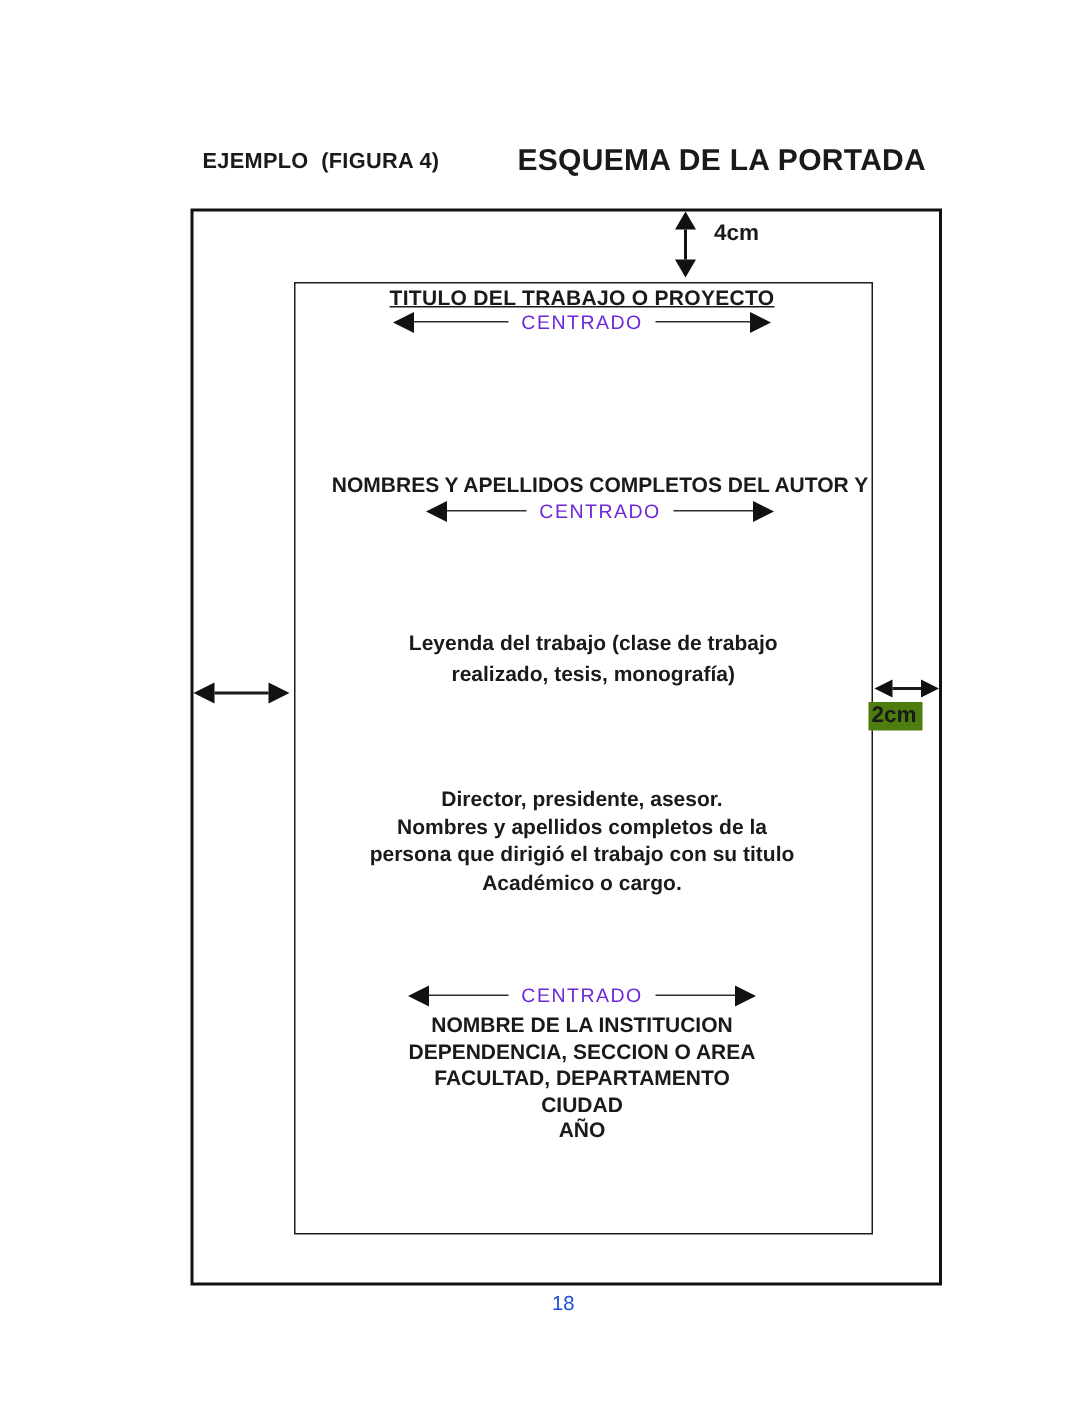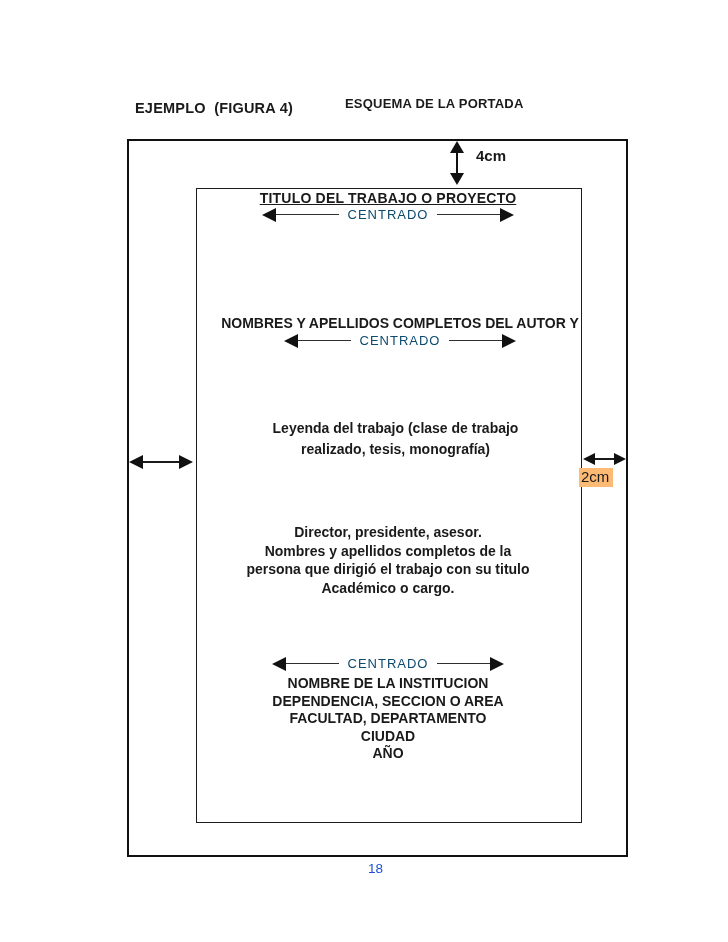--- a/index.html
+++ b/index.html
@@ -4,21 +4,21 @@
 <style>
   html,body{margin:0;padding:0;background:#ffffff;}
   .canvas{
     position:relative;width:728px;height:942px;background:#ffffff;
     font-family:"Liberation Sans", sans-serif;color:#1a1a1a;overflow:hidden;
   }
   .abs{position:absolute;}
   .bold{font-weight:bold;}
 
   .header-left{left:135px;top:100px;font-size:14.5px;font-weight:bold;white-space:pre;letter-spacing:.2px;}
-  .header-title{left:345px;top:96px;font-size:13px;font-weight:bold;letter-spacing:.2px;}
+  .header-title{left:345px;top:96px;font-size:20px;font-weight:bold;letter-spacing:.2px;}
 
   .outer-box{left:127px;top:139px;width:497px;height:714px;border:2px solid #111;}
   .inner-box{left:196px;top:188px;width:384px;height:633px;border:1.5px solid #1c1c1c;}
 
   
   .v-arrow{display:flex;flex-direction:column;align-items:center;}
   .v-arrow .vline{flex:1;width:2.5px;background:#111;}
   .tri-u{width:0;height:0;border-left:7px solid transparent;border-right:7px solid transparent;border-bottom:12px solid #111;}
   .tri-d{width:0;height:0;border-left:7px solid transparent;border-right:7px solid transparent;border-top:12px solid #111;}
   .top-margin-arrow{left:450px;top:141px;height:44px;width:14px;}
@@ -27,26 +27,26 @@
   .h-arrow{display:flex;align-items:center;}
   .h-arrow .hline{flex:1;height:2px;background:#1a1a1a;}
   .tri-l{width:0;height:0;border-top:7px solid transparent;border-bottom:7px solid transparent;border-right:14px solid #111;}
   .tri-r{width:0;height:0;border-top:7px solid transparent;border-bottom:7px solid transparent;border-left:14px solid #111;}
   .left-margin-arrow{left:129px;top:455px;width:64px;height:14px;}
   .right-margin-arrow{left:583px;top:452px;width:43px;height:14px;}
   .right-margin-arrow .tri-l{border-top-width:6px;border-bottom-width:6px;border-right-width:12px;}
   .right-margin-arrow .tri-r{border-top-width:6px;border-bottom-width:6px;border-left-width:12px;}
 
   .label-4cm{left:476px;top:147px;font-size:15px;font-weight:bold;}
-  .label-2cm{left:579px;top:468px;font-size:15px;font-weight:normal;background:#fdba74;padding:0 4px 2px 2px;z-index:5;}
+  .label-2cm{left:579px;top:468px;font-size:15px;font-weight:bold;background:#4d7c0f;padding:0 4px 2px 2px;z-index:5;}
 
   
   .centrado-row{display:flex;align-items:center;margin:1px auto 0 auto;}
   .centrado-row .hline{flex:1;height:1.5px;background:#2e2e2e;}
-  .centrado-row .txt{padding:0 9px;font-size:13px;letter-spacing:1px;color:#0c4a6e;white-space:nowrap;}
+  .centrado-row .txt{padding:0 9px;font-size:13px;letter-spacing:1px;color:#6d28d9;white-space:nowrap;}
   .w252{width:252px;} .w232{width:232px;}
 
   .text-block{left:196px;width:384px;text-align:center;}
   .title-block{top:190px;}
   .title-line{font-size:14px;font-weight:bold;letter-spacing:.2px;text-decoration:underline;}
   .authors-block{top:314px;margin-left:12px;}
   .authors-block .ln{font-size:14px;font-weight:bold;line-height:18px;}
   .legend-block{top:418px;}
   .legend-block .ln{font-size:14px;font-weight:bold;line-height:21px;padding-left:15px;}
   .director-block{top:523px;}

